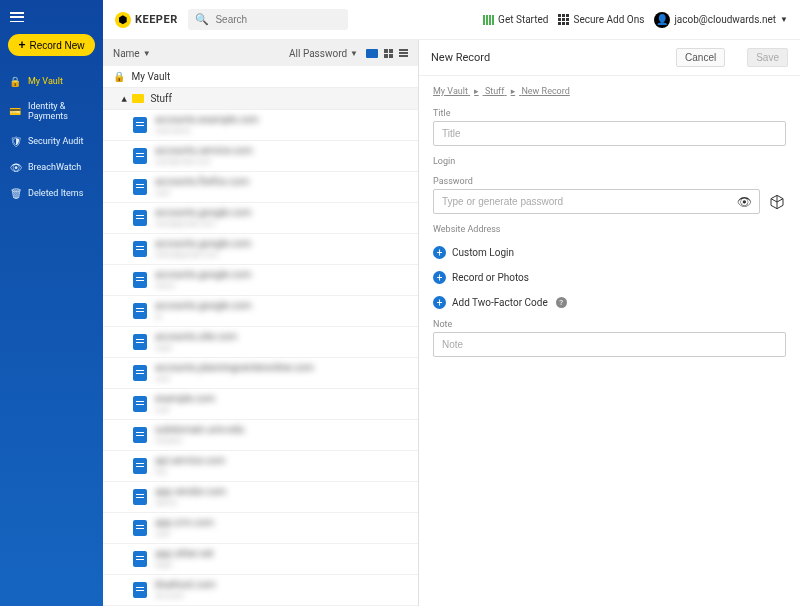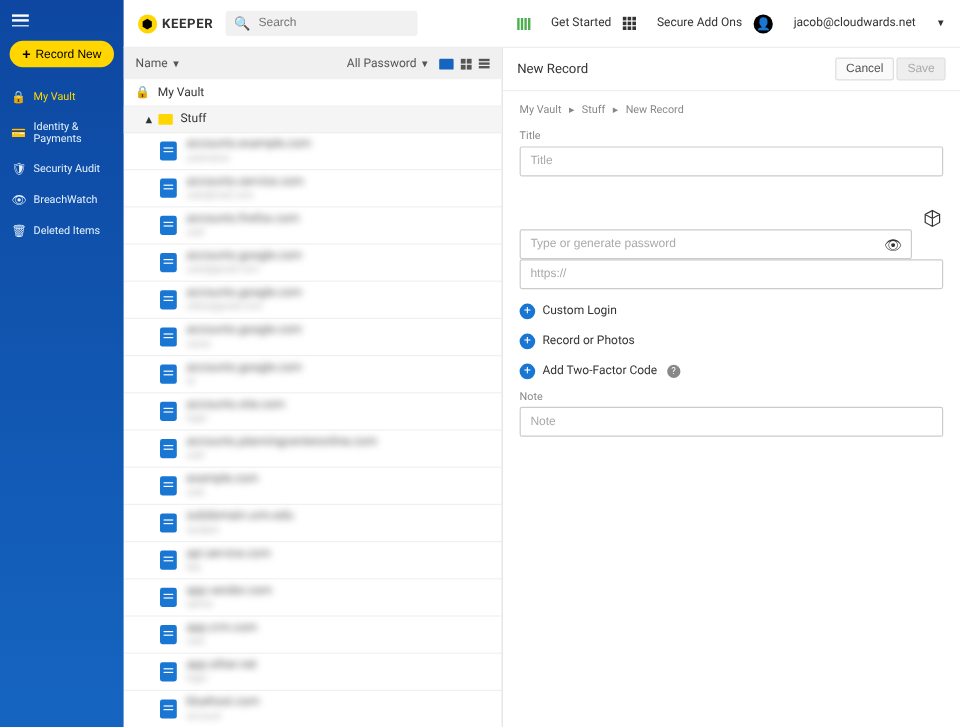--- a/index.html
+++ b/index.html
@@ -14,21 +14,21 @@
   .nav-item { display: flex; align-items: center; gap: 6px; padding: 7px 10px; font-size: 9px; cursor: pointer; color: #e3f2fd; }
   .nav-item.active { color: #ffd600; }
   .nav-item .icon { width: 12px; height: 12px; display: flex; align-items: center; justify-content: center; font-size: 10px; }
   .main { flex: 1; display: flex; flex-direction: column; }
   .topbar { height: 40px; display: flex; align-items: center; padding: 0 12px; gap: 10px; border-bottom: 1px solid #eee; }
   .logo { display: flex; align-items: center; gap: 4px; font-weight: bold; font-size: 11px; letter-spacing: 0.5px; }
   .logo-mark { width: 16px; height: 16px; border-radius: 50%; background: #ffd600; display: flex; align-items: center; justify-content: center; font-size: 10px; color: #000; }
   .search-box { background: #f1f1f1; border-radius: 3px; display: flex; align-items: center; padding: 4px 8px; gap: 6px; width: 160px; }
   .search-box input { border: none; background: transparent; outline: none; font-size: 10px; width: 100%; color: #555; }
   .topbar-spacer { flex: 1; }
-  .top-link { display: flex; align-items: center; gap: 17px; font-size: 10px; color: #333; cursor: pointer; justify-content: center; }
+  .top-link { display: flex; align-items: center; gap: 4px; font-size: 10px; color: #333; cursor: pointer; justify-content: center; }
   .top-link .bars { display: flex; gap: 1px; }
   .top-link .bars span { width: 2px; height: 10px; background: #4caf50; }
   .grid-icon { display: grid; grid-template-columns: repeat(3, 3px); grid-template-rows: repeat(3, 3px); gap: 1px; }
   .grid-icon span { background: #333; }
   .avatar { width: 16px; height: 16px; border-radius: 50%; background: #000; color: #fff; display: flex; align-items: center; justify-content: center; font-size: 10px; }
   .caret { font-size: 8px; }
   .content { flex: 1; display: flex; overflow: hidden; }
   .list-pane { width: 316px; border-right: 1px solid #e0e0e0; display: flex; flex-direction: column; }
   .list-header { background: #f0f0f0; height: 26px; display: flex; align-items: center; padding: 0 10px; font-size: 10px; color: #555; justify-content: space-between; }
   .list-header .left { display: flex; align-items: center; gap: 3px; cursor: pointer; justify-content: center; }
@@ -47,32 +47,32 @@
   .rec-icon { width: 14px; height: 16px; background: #1976d2; border-radius: 2px; position: relative; flex-shrink: 0; }
   .rec-icon::before, .rec-icon::after { content: ""; position: absolute; left: 3px; right: 3px; height: 1px; background: #fff; }
   .rec-icon::before { top: 5px; }
   .rec-icon::after { top: 8px; }
   .rec-text { display: flex; flex-direction: column; }
   .rec-title { filter: blur(3px); color: #555; font-size: 10px; line-height: 1.2; }
   .rec-sub { filter: blur(3px); color: #aaa; font-size: 8px; line-height: 1.2; }
   .detail-pane { flex: 1; display: flex; flex-direction: column; padding: 0; }
   .detail-header { display: flex; align-items: center; justify-content: space-between; padding: 8px 12px; border-bottom: 1px solid #eee; }
   .detail-header .title { font-size: 11px; color: #333; }
-  .detail-header .actions { display: flex; gap: 2px; }
+  .detail-header .actions { display: flex; gap: 22px; }
   .btn-sm { font-size: 10px; padding: 3px 8px; border: 1px solid #ddd; background: #fafafa; color: #555; border-radius: 2px; cursor: pointer; }
   .btn-sm.save { background: #eee; color: #aaa; border-color: #e0e0e0; }
   .detail-body { padding: 10px 14px; overflow-y: auto; }
-  .bc { font-size: 9px; color: #888; margin-bottom: 12px; }
+  .bc { font-size: 9px; color: #888; margin-bottom: 12px; text-decoration: underline; }
   .bc span { color: #888; }
   .bc .sep { margin: 0 4px; }
   .field-label { font-size: 9px; color: #888; margin-bottom: 3px; margin-top: 10px; display: block; }
   .text-input { width: 100%; border: 1px solid #ccc; border-radius: 2px; padding: 6px 8px; font-size: 10px; color: #333; outline: none; }
   .text-input::placeholder { color: #aaa; }
   .pw-row { display: flex; align-items: center; gap: 8px; }
-  .pw-wrap { flex: 1; position: relative; margin-top: 44px; }
+  .pw-wrap { flex: 1; position: relative; }
   .eye { position: absolute; right: 8px; top: 50%; transform: translateY(-50%); font-size: 12px; color: #333; }
   .dice-wrap { width: 18px; height: 18px; display: flex; align-items: center; justify-content: center; }
   .add-link { display: flex; align-items: center; gap: 6px; font-size: 10px; color: #333; margin-top: 12px; cursor: pointer; }
   .add-link .plus-c { width: 13px; height: 13px; border-radius: 50%; background: #1976d2; color: #fff; display: flex; align-items: center; justify-content: center; font-size: 10px; line-height: 1; }
   .help-c { width: 11px; height: 11px; border-radius: 50%; background: #888; color: #fff; display: flex; align-items: center; justify-content: center; font-size: 8px; margin-left: 2px; }
   .records::-webkit-scrollbar { width: 6px; }
   .records::-webkit-scrollbar-thumb { background: #ccc; border-radius: 3px; }
 </style>
 </head>
 <body>
@@ -319,34 +319,36 @@
             <span>My Vault</span>
             <span class="sep">▸</span>
             <span>Stuff</span>
             <span class="sep">▸</span>
             <span>New Record</span>
           </div>
 
           <label class="field-label">Title</label>
           <input class="text-input" type="text" placeholder="Title" style="">
 
-
+          <label class="field-label">Login</label>
+
+          <label class="field-label">Password</label>
           <div class="pw-row">
             <div class="pw-wrap">
               <input class="text-input" type="text" placeholder="Type or generate password" style="">
               <span class="eye">👁</span>
             </div>
             <span class="dice-wrap">
               <svg width="16" height="16" viewBox="0 0 24 24">
                   <path fill="none" stroke="#333" stroke-width="1.5" d="M12 2l9 5v10l-9 5-9-5V7z M12 2v20 M3 7l9 5 9-5"></path>
                 </svg>
             </span>
           </div>
 
-          <input class="text-input" type="text" placeholder="https://" style="">
+          <label class="field-label">Website Address</label>
 
           <div class="add-link">
             <span class="plus-c">+</span>
             <span>Custom Login</span>
           </div>
           <div class="add-link">
             <span class="plus-c">+</span>
             <span>Record or Photos</span>
           </div>
           <div class="add-link">

